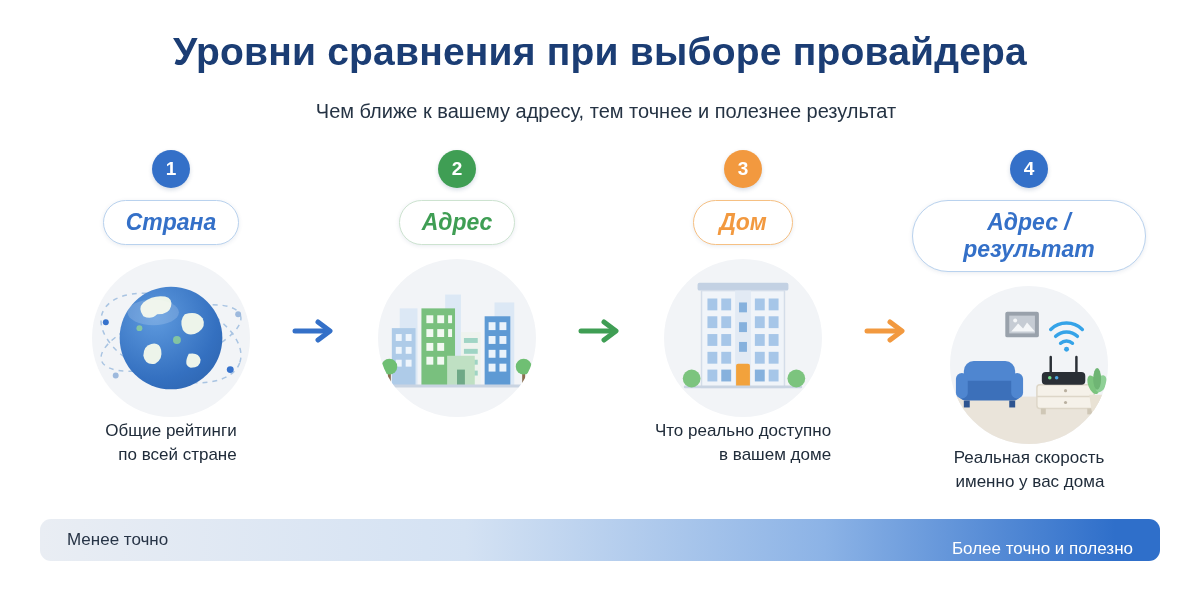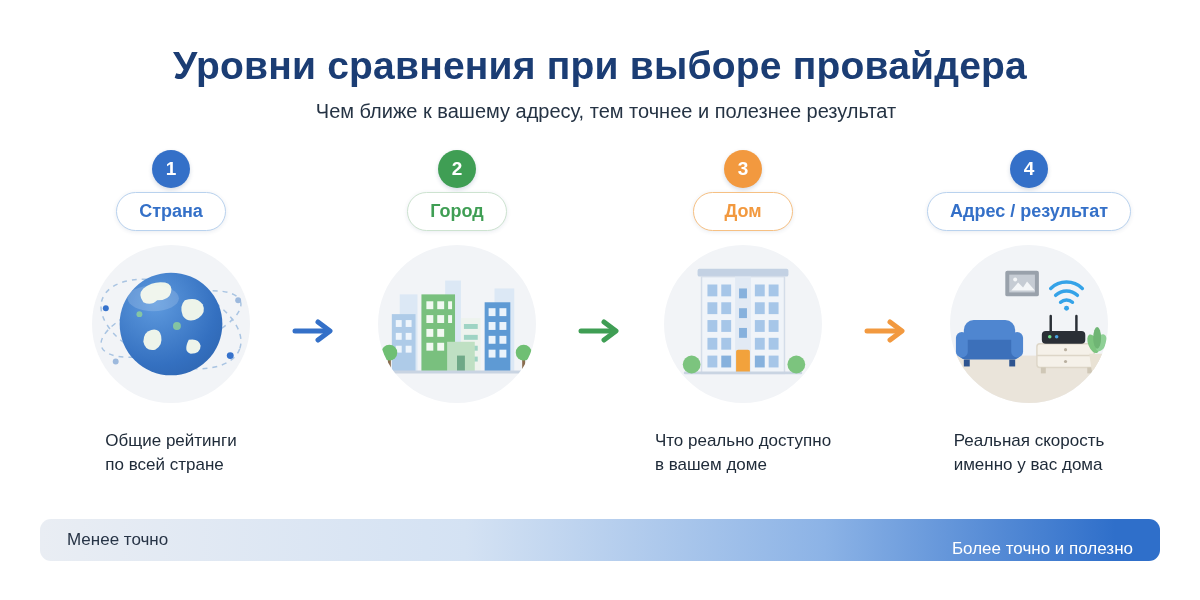--- a/index.html
+++ b/index.html
@@ -1,54 +1,54 @@
 <!DOCTYPE html>
 <html style="--background: #ffffff; --title: #1b3d74; --subtitle-text: #253344; --caption-text: #202c3a; --scale-start: #e9edf3; --scale-end: #2f6fca;"><head>
 <meta charset="utf-8">
 <style>
   html, body { margin: 0; padding: 0; background: #ffffff; }
   .canvas {
     position: relative; width: 1200px; height: 600px; background: var(--background, #ffffff);
     font-family: "Liberation Sans", sans-serif; overflow: hidden;
   }
   .title {
-    position: absolute; top: 44px; left: 0; width: 100%; margin: 0;
+    position: absolute; top: 30px; left: 0; width: 100%; margin: 0;
     text-align: center; font-size: 39px; font-weight: bold; letter-spacing: 0.2px;
     color: var(--title, #1b3d74);
   }
   .subtitle {
     position: absolute; top: 94px; left: 0; width: 100%; margin: 6px;
     text-align: center; font-size: 20px; color: var(--subtitle-text, #253344);
   }
   .steps-row {
     position: absolute; top: 150px; left: 0; width: 100%;
     display: flex; justify-content: center; align-items: flex-start;
   }
   .step { width: 234px; display: flex; flex-direction: column; align-items: center; }
   .num {
     width: 38px; height: 38px; border-radius: 50%;
     background: var(--accent, #3470c8); color: #ffffff;
     font-size: 19px; font-weight: bold;
     display: flex; align-items: center; justify-content: center;
     box-shadow: 0 2px 4px rgba(30,60,110,0.18);
   }
   .pill {
-    margin-top: 4px; min-width: 100px; box-sizing: border-box;
+    margin-top: 12px; min-width: 100px; box-sizing: border-box;
     padding: 8px 22px; border-radius: 999px; text-align: center;
     border: 1.5px solid var(--accent-border, #b9d2ee); background: #ffffff;
     box-shadow: 0 1px 4px rgba(30,60,110,0.10);
-    color: var(--accent, #3470c8); font-size: 18px; font-weight: bold;
+    color: var(--accent, #3470c8); font-size: 23px; font-weight: bold; font-style: italic;
   }
   .illus {
     margin-top: 14px; width: 158px; height: 158px; border-radius: 50%;
     background: #f2f4f7; overflow: hidden; position: relative;
   }
   .illus svg { display: block; }
   .caption {
-    margin-top: 26px; text-align: left; white-space: pre-line;
+    margin-top: 2px; text-align: right; white-space: pre-line;
     font-size: 17px; line-height: 1.4; color: var(--caption-text, #202c3a);
   }
   .arrow { width: 52px; margin-top: 168px; display: flex; justify-content: center; }
   .scale-bar {
     position: absolute; left: 40px; right: 40px; top: 519px; height: 42px;
     border-radius: 11px; box-sizing: border-box;
     background: linear-gradient(90deg, #e9edf3 0%, #d4e2f3 38%, #8cb3e6 70%, #2f6fca 96%);
     display: flex; align-items: center; justify-content: space-between; padding: 0 27px;
     font-size: 17px;
   }
@@ -105,21 +105,21 @@
 
     <div class="arrow" style="color: rgb(52, 112, 200);">
       <svg width="44" height="26" viewBox="0 0 44 26">
         <path d="M3 13 H32" stroke="currentColor" stroke-width="5" stroke-linecap="round" fill="none"></path>
         <path d="M26 4 L38 13 L26 22" stroke="currentColor" stroke-width="5" stroke-linecap="round" stroke-linejoin="round" fill="none"></path>
       </svg>
     </div>
 
     <div class="step" style="--accent: #3f9e54; --accent-border: #cde3d0;">
       <div class="num">2</div>
-      <div class="pill">Город</div>
+      <div class="pill">Адрес</div>
       <div class="illus">
         <svg width="158" height="158" viewBox="0 0 160 160">
           <g fill="#dce8f5">
             <rect x="22" y="50" width="18" height="78"></rect>
             <rect x="68" y="36" width="16" height="92"></rect>
             <rect x="118" y="44" width="20" height="84"></rect>
             <rect x="44" y="62" width="14" height="66"></rect>
           </g>
           <rect x="14" y="70" width="24" height="58" fill="#aecbe8"></rect>
           <g fill="#eef5fc">

